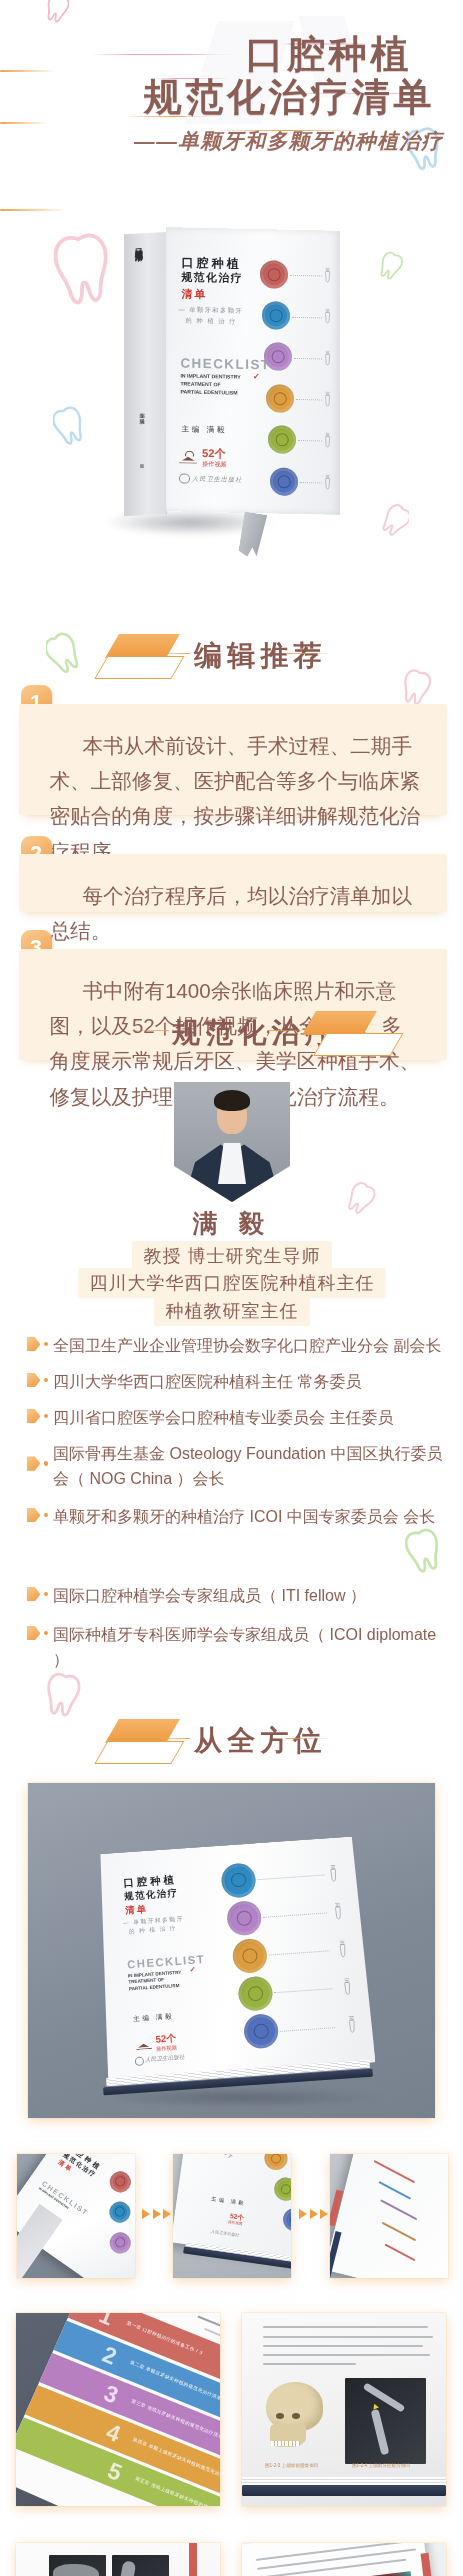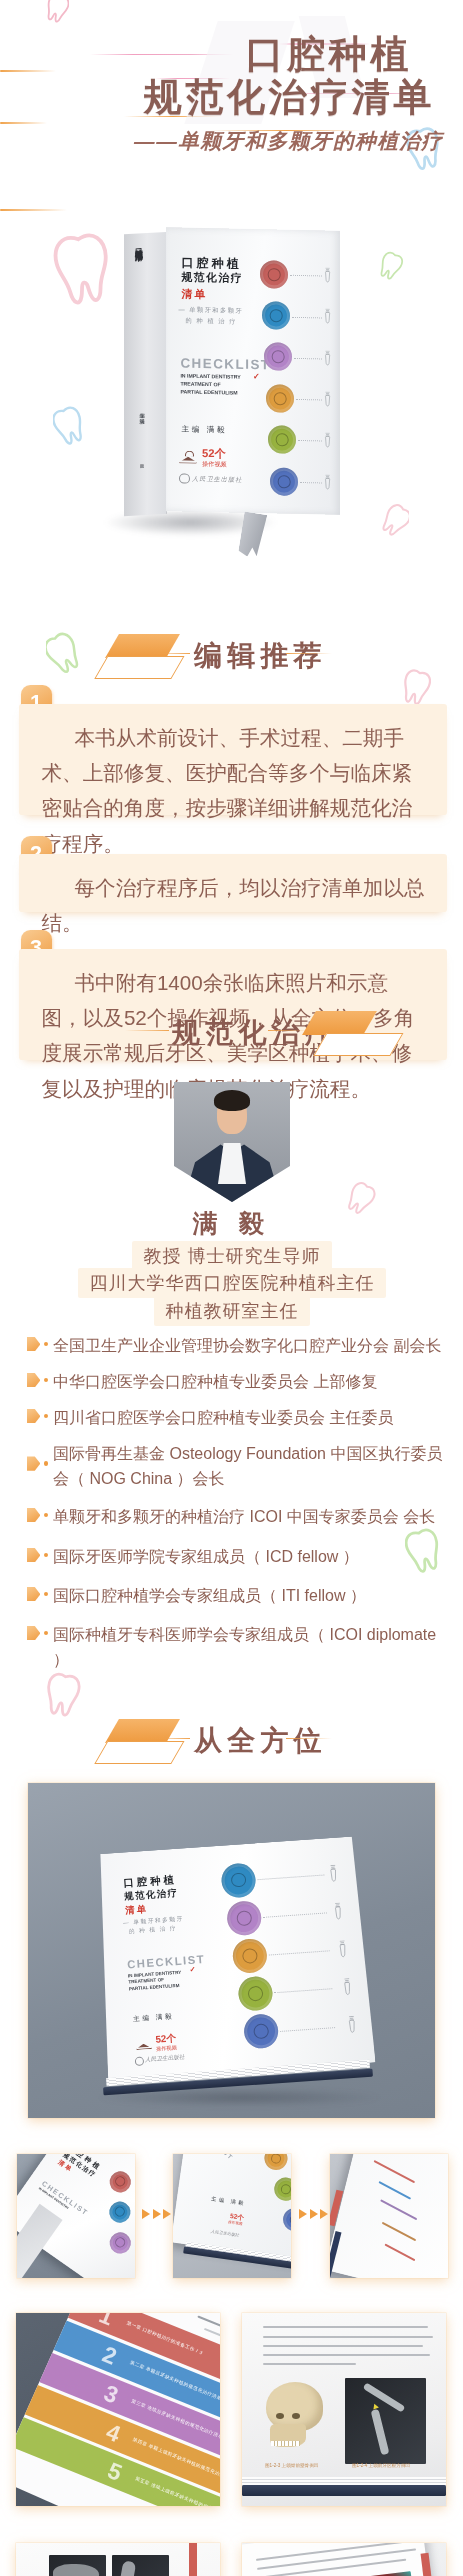--- a/index.html
+++ b/index.html
@@ -45,21 +45,21 @@
   
   .sec{position:absolute;width:464px;height:57px;}
   .sec h2{position:absolute;margin:0;font-size:28px;font-weight:bold;color:#8a5a50;letter-spacing:5.2px;}
   .para-fill{position:absolute;width:61px;height:24px;background:linear-gradient(180deg,#f6b469,#ee9a3f);transform:skewX(-30deg);}
   .para-line{position:absolute;width:75px;height:20.6px;border:1px solid #eda04b;background:#fff;transform:skewX(-30deg);}
   .hline{position:absolute;height:1.5px;background:linear-gradient(90deg,#efa14c,rgba(239,161,76,0));}
   .hline.rev{background:linear-gradient(90deg,rgba(239,161,76,0),#efa14c);}
   
   .badge{position:absolute;left:20.6px;width:31px;height:36px;border-radius:9.3px 9.3px 9.3px 1px;background:linear-gradient(150deg,#f9cb92,#ef9c42);color:#fff;font-size:21.6px;font-weight:bold;display:flex;align-items:center;justify-content:center;box-shadow:1px 2.1px 3.1px rgba(238,158,70,.35);}
   .rbox{position:absolute;left:18.5px;width:428px;background:#fdf1e1;border-radius:3.1px;color:#8d5f53;font-size:20.6px;line-height:1.72;box-sizing:border-box;padding:15.5px 17.5px 15.5px 23px;box-shadow:0 6.2px 8.2px -5.2px rgba(232,176,110,.5);}
-  .rbox p{margin:0;text-indent:33px;}
+  .rbox p{margin:8px;text-indent:33px;}
   
   .portrait{position:absolute;left:174px;top:1082px;width:116px;height:120px;background:linear-gradient(180deg,#aeb2b8,#8f949c);clip-path:polygon(0 0,100% 0,100% 70%,50% 100%,0 70%);outline:1px solid #eda04b;}
   .port-suit{position:absolute;left:9.3px;top:56px;width:98px;height:64px;background:#263246;clip-path:polygon(0 100%,12% 38%,38% 10%,50% 22%,62% 10%,88% 38%,100% 100%,50% 124%);}
   .port-shirt{position:absolute;left:44px;top:61px;width:28px;height:41px;background:#f4f5f6;clip-path:polygon(20% 0,80% 0,100% 100%,0 100%);}
   .port-head{position:absolute;left:43px;top:14.4px;width:30px;height:38px;background:#e8bd9c;border-radius:46% 46% 42% 42%;}
   .port-hair{position:absolute;left:40px;top:8.2px;width:36px;height:20.6px;background:#241d18;border-radius:50% 50% 40% 40%;}
   .ed-name{position:absolute;width:464px;text-align:center;font-size:25px;font-weight:bold;color:#8a5a50;letter-spacing:7.2px;}
   .pill{position:absolute;width:464px;text-align:center;}
   .pill span{display:inline-block;background:#fdf3e5;border-radius:2.1px;padding:3.1px 11.3px;font-size:18px;color:#8d5f53;letter-spacing:1px;}
   .bullet{position:absolute;left:27px;width:422px;font-size:16px;line-height:1.55;color:#8d5f53;}
@@ -264,41 +264,36 @@
   <div class="pill" style="top:1268px;"><span>四川大学华西口腔医院种植科主任</span></div>
 
   <div class="bullet" style="top:1334px;">
       <span class="mk"></span>
       <span class="dot"></span>
       <p>全国卫生产业企业管理协会数字化口腔产业分会 副会长</p>
     </div>
   <div class="bullet" style="top:1370px;">
       <span class="mk"></span>
       <span class="dot"></span>
-      <p>中华口腔医学会口腔种植专业委员会 上部修复</p>
+      <p>四川大学华西口腔医院种植科主任 常务委员</p>
     </div>
   <div class="bullet" style="top:1406px;">
       <span class="mk"></span>
       <span class="dot"></span>
       <p>四川省口腔医学会口腔种植专业委员会 主任委员</p>
     </div>
   <div class="bullet" style="top:1442px;">
       <span class="mk" style="top:14.4px"></span>
       <span class="dot" style="top:19px"></span>
       <p>国际骨再生基金 Osteology Foundation 中国区执行委员会（ NOG China ）会长</p>
     </div>
   <div class="bullet" style="top:1505px;">
       <span class="mk"></span>
       <span class="dot"></span>
       <p>单颗牙和多颗牙的种植治疗 ICOI 中国专家委员会 会长</p>
-    </div>
-  <div class="bullet" style="top:1545px;">
-      <span class="mk"></span>
-      <span class="dot"></span>
-      <p>国际牙医师学院专家组成员（ ICD fellow ）</p>
     </div>
   <div class="bullet" style="top:1584px;">
       <span class="mk"></span>
       <span class="dot"></span>
       <p>国际口腔种植学会专家组成员（ ITI fellow ）</p>
     </div>
   <div class="bullet" style="top:1623px;">
       <span class="mk"></span>
       <span class="dot"></span>
       <p>国际种植牙专科医师学会专家组成员（ ICOI diplomate ）</p>

